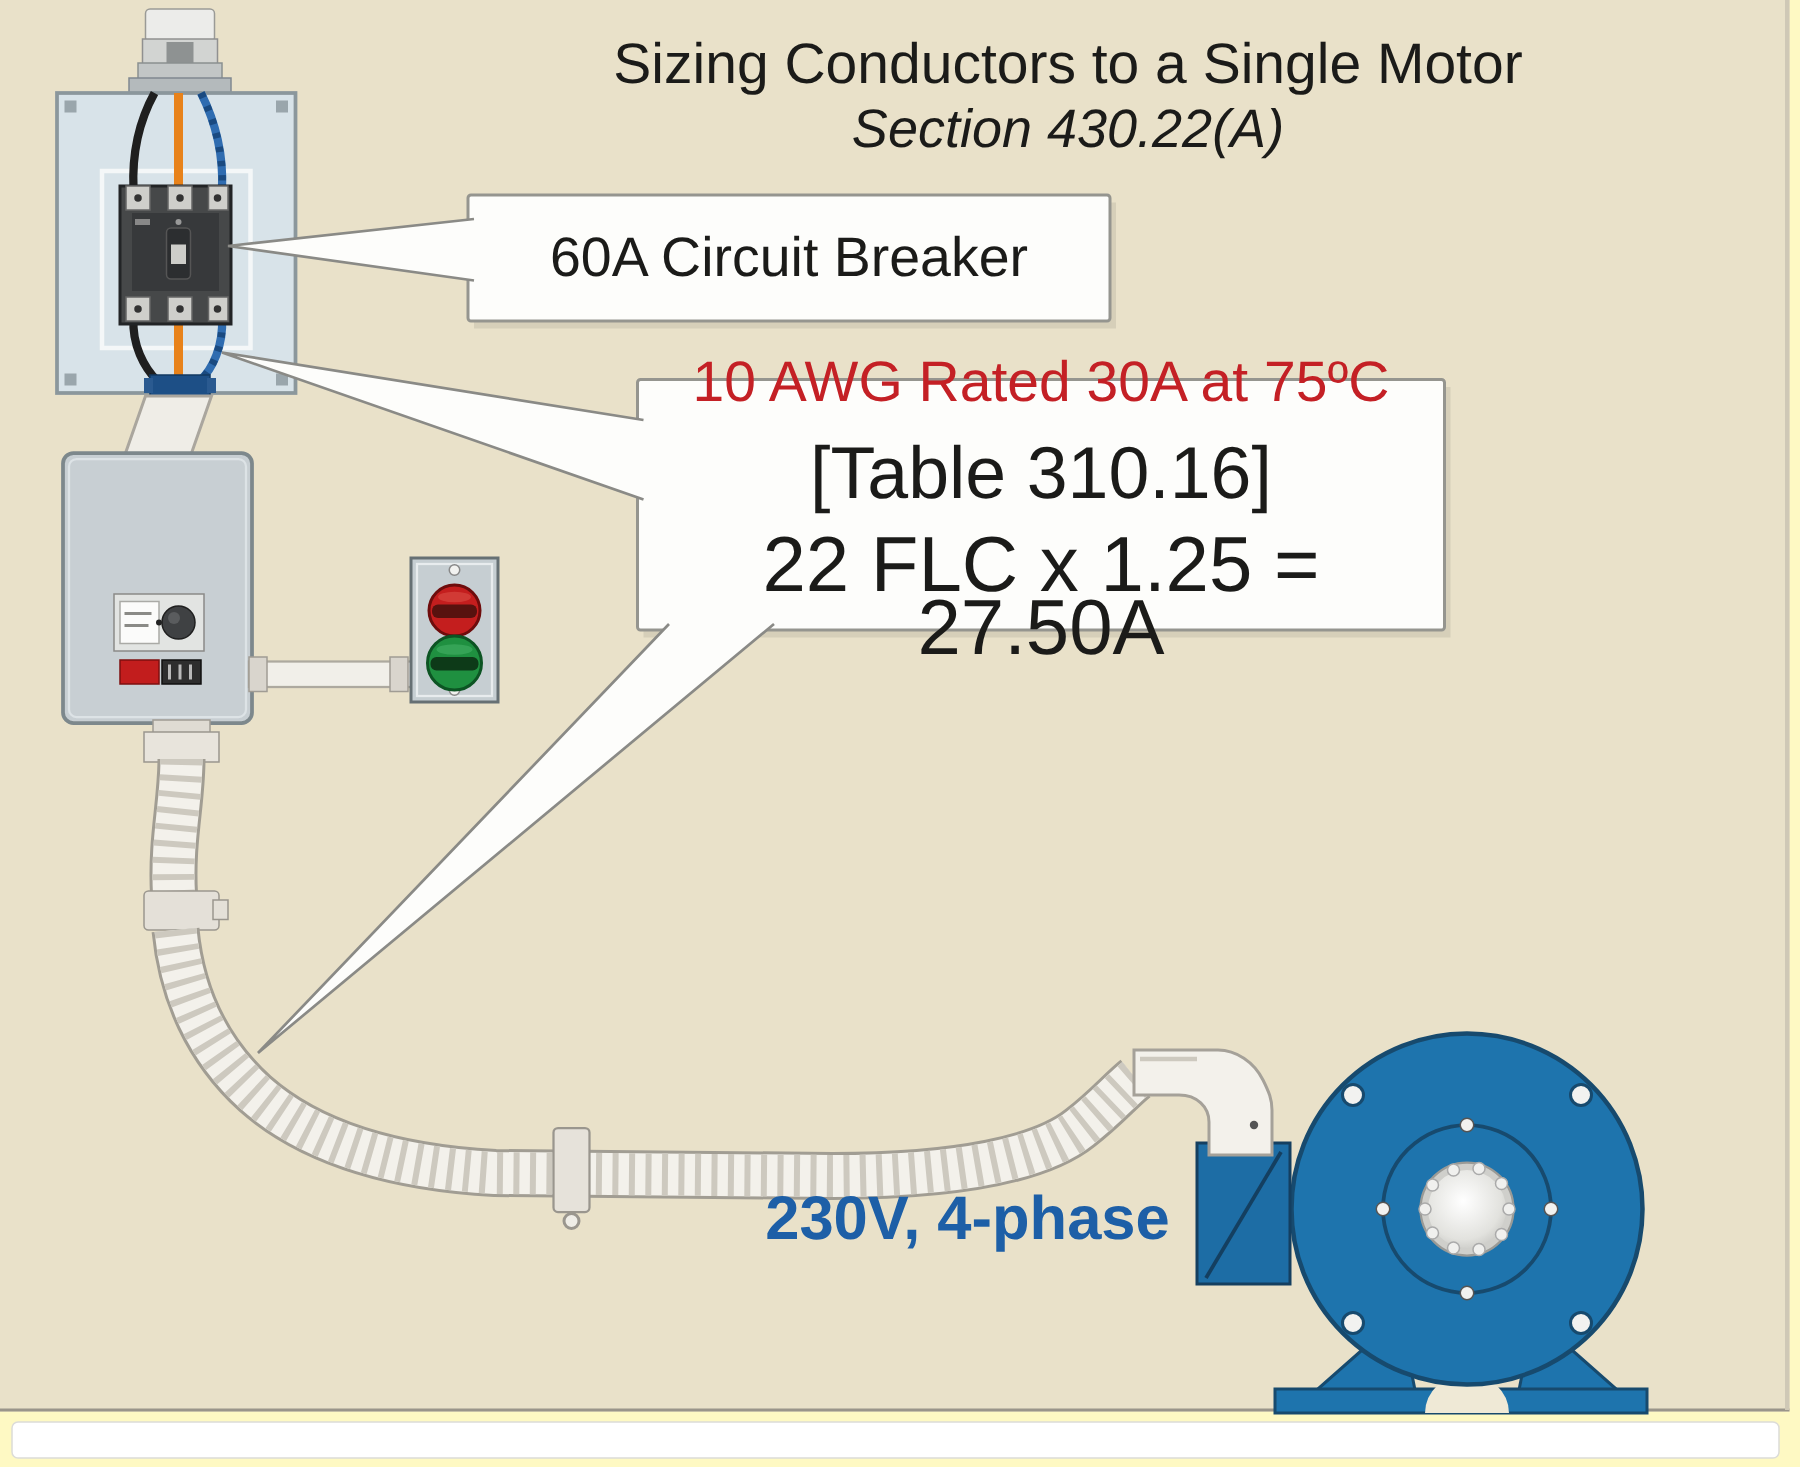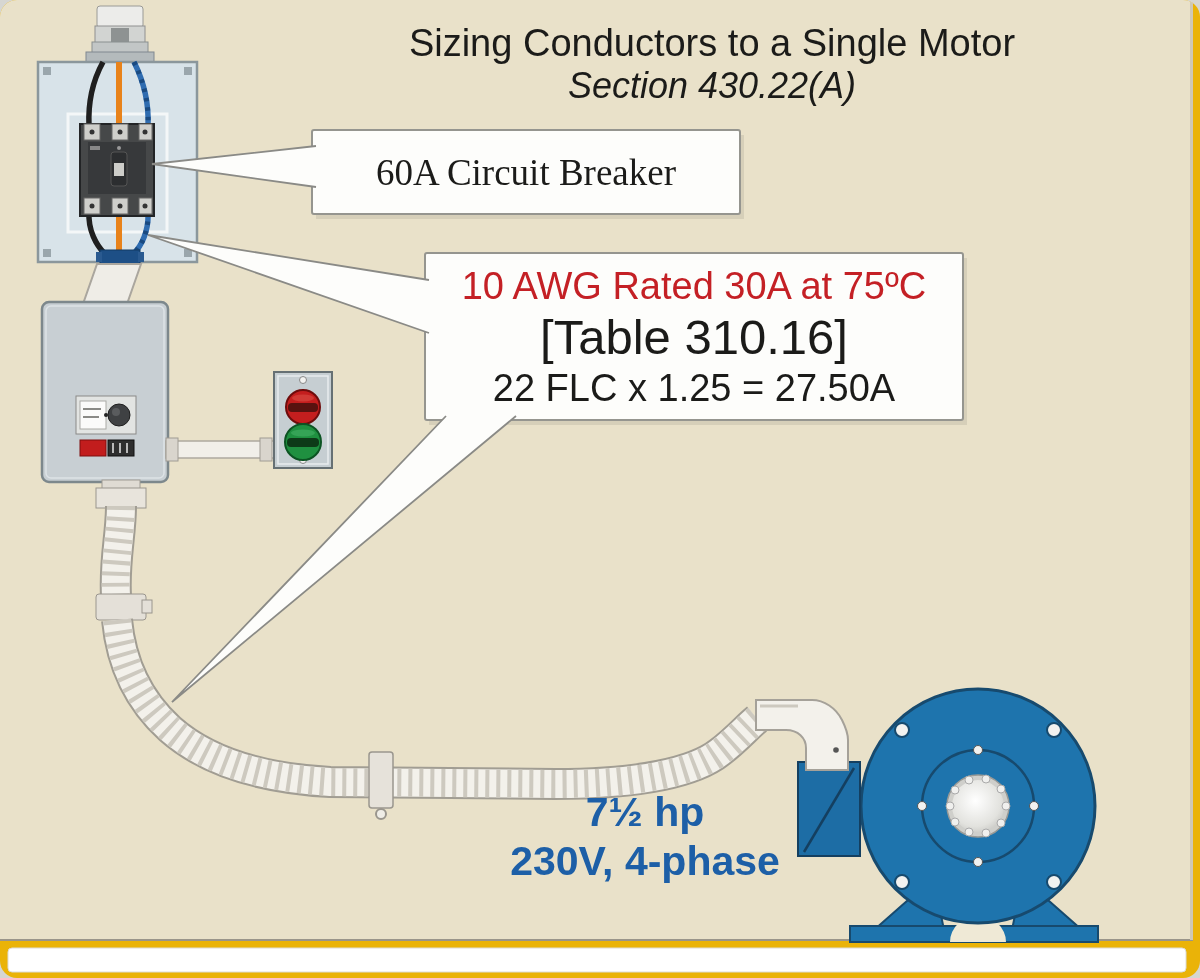--- a/index.html
+++ b/index.html
@@ -1,26 +1,26 @@
 <!DOCTYPE html>
 <html><head>
 <meta charset="utf-8">
 <style>
   html,body{margin:0;padding:0;}
   body{background:#d6d6d2;font-family:"Liberation Sans", sans-serif;}
-  #stage{position:relative;width:1200px;height:978px;overflow:hidden;background:#eab308;border-radius:17px;}
+  #stage{position:relative;width:1200px;height:978px;overflow:hidden;background:#fef9c3;}
   #art{position:absolute;left:0;top:0;}
   .txt{position:absolute;text-align:center;color:#1b1b19;}
   .title1{left:212px;top:22px;width:1000px;font-size:38px;line-height:42px;letter-spacing:0px;}
   .title2{left:212px;top:66px;width:1000px;font-size:36px;font-style:italic;line-height:40px;}
-  .callout-a{left:312px;top:130px;width:428px;height:84px;display:flex;align-items:center;justify-content:center;font-size:37px;font-family:Liberation Serif, serif;}
-  .callout-b{left:425px;top:253px;width:538px;height:167px;display:flex;flex-direction:column;justify-content:center;gap:10px;}
+  .callout-a{left:312px;top:130px;width:428px;height:84px;display:flex;align-items:center;justify-content:center;font-size:37px;}
+  .callout-b{left:425px;top:253px;width:538px;height:167px;display:flex;flex-direction:column;justify-content:center;gap:20px;}
   .callout-b .l1{color:#c42025;font-size:38px;line-height:42px;}
   .callout-b .l2{font-size:49px;line-height:40px;}
-  .callout-b .l3{font-size:38px;line-height:42px;}
+  .callout-b .l3{font-size:52px;line-height:42px;}
   .motor-label{left:415px;top:788px;width:460px;color:#1d5fa7;font-size:41px;line-height:49px;font-weight:bold;letter-spacing:0px;}
   .copyright{left:75px;top:842px;width:230px;font-size:15px;line-height:20px;color:#2b2b29;}
 </style>
 </head>
 <body>
 
 <div id="stage">
 
 <svg id="art" width="1200" height="978" viewBox="0 0 1200 978">
   <defs>
@@ -219,18 +219,17 @@
     <span>60A Circuit Breaker</span>
   </div>
 
   <div class="txt callout-b">
     <div class="l1">10 AWG Rated 30A at 75ºC</div>
     <div class="l2">[Table 310.16]</div>
     <div class="l3">22 FLC x 1.25 = 27.50A</div>
   </div>
 
   <div class="txt motor-label">
-    <div>7½ hp</div>
     <div>230V, 4-phase</div>
   </div>
 
 
 </div>
 
 </body></html>

